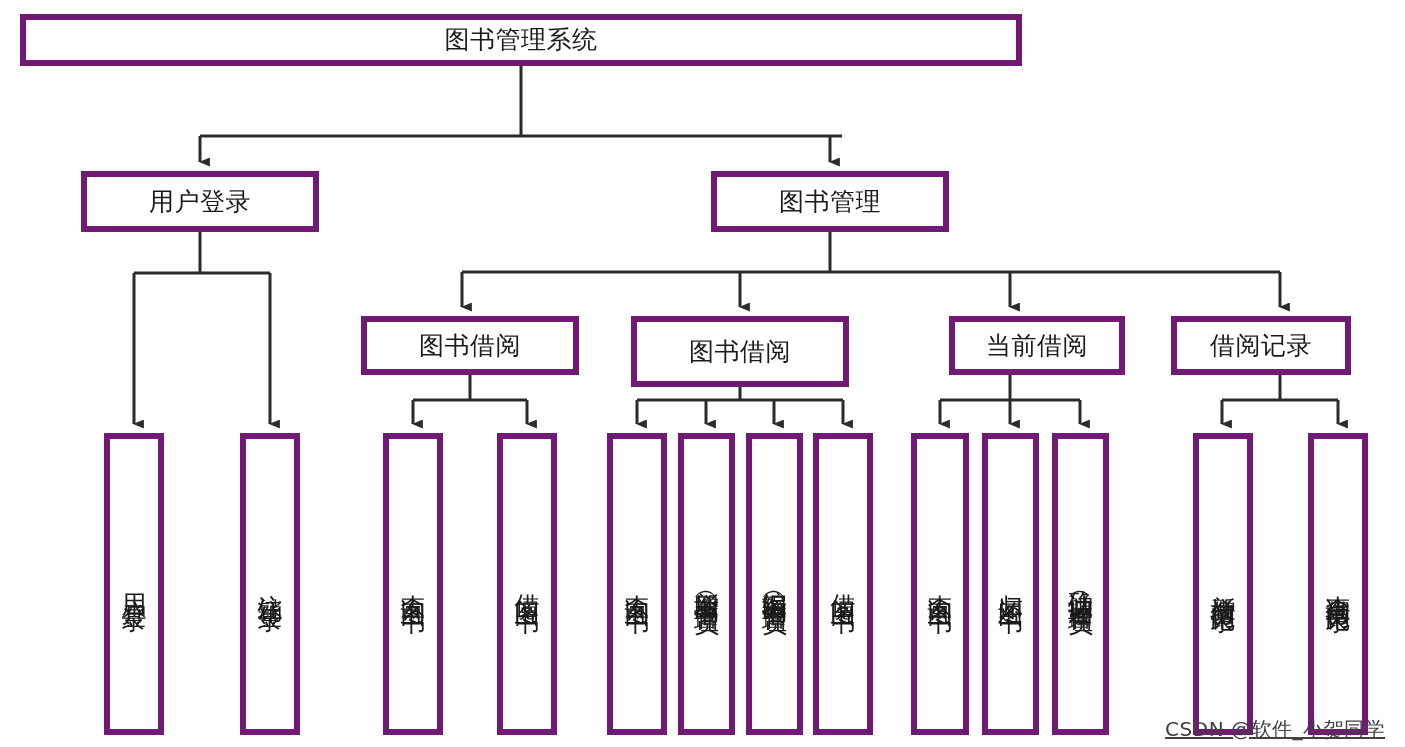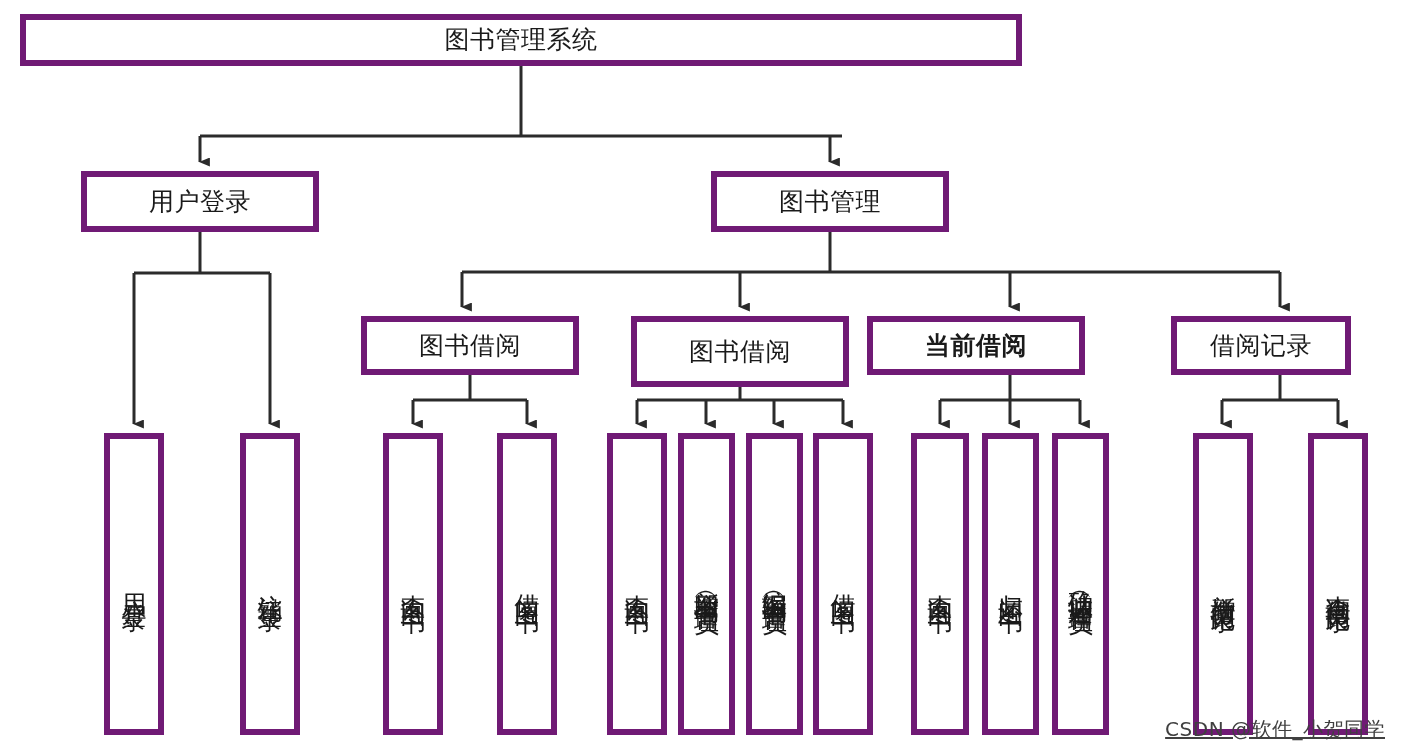--- a/index.html
+++ b/index.html
@@ -147,21 +147,21 @@
   <div class="node h" style="left:711px; top:171px; width:238px; height:61px;">
     <span class="lbl">图书管理</span>
   </div>
 
   <div class="node h" style="left:361px; top:316px; width:218px; height:59px;">
     <span class="lbl">图书借阅</span>
   </div>
   <div class="node h" style="left:631px; top:316px; width:218px; height:71px;">
     <span class="lbl">图书借阅</span>
   </div>
-  <div class="node h" style="left:867px; top:316px; width:218px; height:59px;font-weight:bold;">
+  <div class="node h" style="left:949px; top:316px; width:176px; height:59px;">
     <span class="lbl">当前借阅</span>
   </div>
   <div class="node h" style="left:1171px; top:316px; width:180px; height:59px;">
     <span class="lbl">借阅记录</span>
   </div>
 
   <div class="node v" style="left:104px; top:433px; width:60px; height:302px;">
     <span class="lbl">用户登录</span>
   </div>
   <div class="node v" style="left:240px; top:433px; width:60px; height:302px;">

